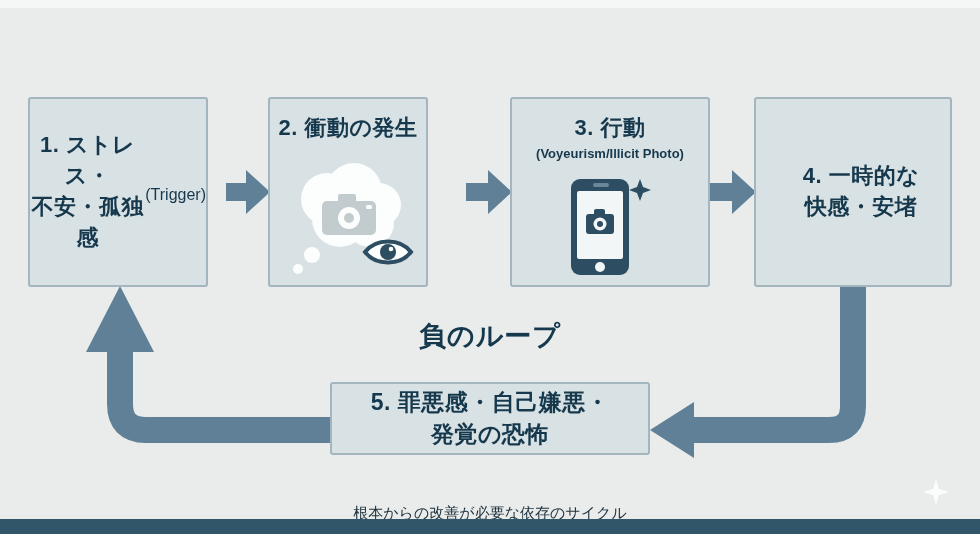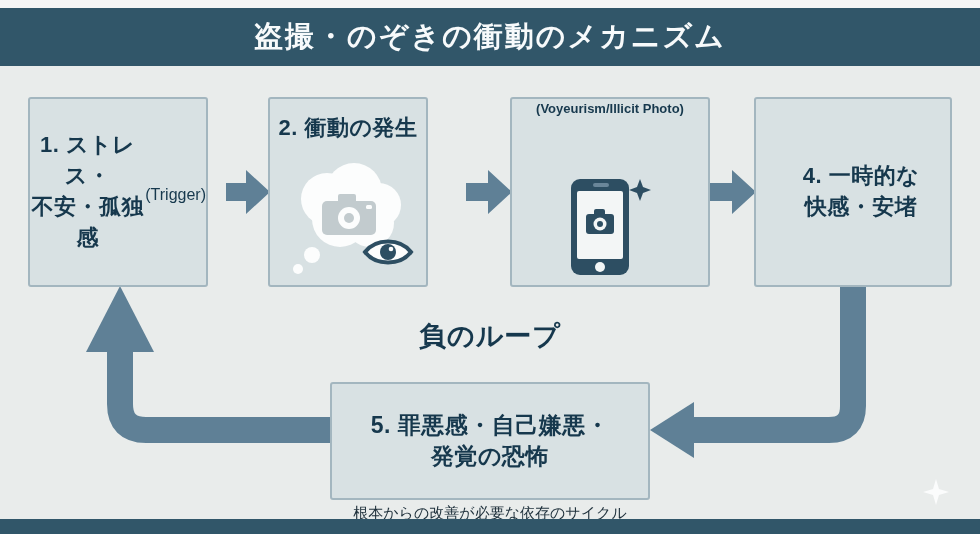--- a/index.html
+++ b/index.html
@@ -34,41 +34,38 @@
   .box-sub{font-size:16px;font-weight:400;text-align:center;margin-top:6px;}
   .box3 .box-sub{font-size:13px;margin-top:2px;font-weight:600;}
   .bubble-icon{position:absolute;left:12px;top:58px;}
   .eye-icon{position:absolute;right:12px;bottom:16px;}
   .phone-icon{position:absolute;left:50%;margin-left:-43px;bottom:8px;}
   .loop-label{
     position:absolute;left:0;top:318px;width:980px;text-align:center;
     font-size:27px;font-weight:700;letter-spacing:1px;
   }
   .box5{
-    position:absolute;left:330px;top:382px;width:320px;height:118px;
+    position:absolute;left:330px;top:382px;width:320px;height:73px;
     background:#d8e1e3;border:2px solid #a3b6bf;border-radius:3px;box-sizing:border-box;
     display:flex;align-items:center;justify-content:center;
   }
   .box5 .box-title{font-size:23px;line-height:1.35;}
   .caption{
     position:absolute;left:230px;top:504px;width:520px;text-align:center;
     font-size:15px;font-weight:500;color:#1d2f3a;
   }
   .sparkle{position:absolute;left:922px;top:478px;}
   .footbar{position:absolute;left:0;bottom:0;width:100%;height:15px;background:#315669;}
 </style>
 </head>
 <body>
 
 <div class="stage">
   <div class="topstrip"></div>
 
-  <header class="titlebar">
-    <h1>盗撮・のぞきの衝動のメカニズム</h1>
-  </header>
 
   <svg class="arrows" viewBox="0 0 980 534" xmlns="http://www.w3.org/2000/svg">
     <g>
       <polygon points="226,183 246,183 246,170 270,192 246,214 246,201 226,201" fill="#5f8096"></polygon>
     </g>
     <g>
       <polygon points="466,183 488,183 488,170 512,192 488,214 488,201 466,201" fill="#5f8096"></polygon>
     </g>
     <g>
       <polygon points="710,183 732,183 732,170 756,192 732,214 732,201 710,201" fill="#5f8096"></polygon>
@@ -110,20 +107,21 @@
       <rect x="84" y="48" width="6" height="4" rx="1.5" fill="#fcfdfd"></rect>
     </svg>
     <svg class="eye-icon" width="52" height="34" viewBox="0 0 52 34" xmlns="http://www.w3.org/2000/svg">
       <path d="M3,17 C14,3 38,3 49,17 C38,31 14,31 3,17 Z" fill="#fcfdfd" stroke="#2d4e62" stroke-width="4"></path>
       <circle cx="26" cy="17" r="8" fill="#2d4e62"></circle>
       <circle cx="29" cy="14" r="2.3" fill="#fcfdfd"></circle>
     </svg>
   </div>
 
   <div class="box box3">
+    <div class="box-title">3. 行動</div>
     <div class="box-sub">(Voyeurism/Illicit Photo)</div>
     <svg class="phone-icon" width="86" height="100" viewBox="0 0 86 100" xmlns="http://www.w3.org/2000/svg">
       <rect x="4" y="2" width="58" height="96" rx="9" fill="#2d4e62"></rect>
       <rect x="26" y="6" width="16" height="4" rx="2" fill="#6a8699"></rect>
       <rect x="10" y="14" width="46" height="68" rx="2" fill="#f3f6f6"></rect>
       <g>
         <rect x="27" y="32" width="11" height="7" rx="2" fill="#2d4e62"></rect>
         <rect x="19" y="37" width="28" height="20" rx="3" fill="#2d4e62"></rect>
         <circle cx="33" cy="47" r="6.5" fill="#f3f6f6"></circle>
         <circle cx="33" cy="47" r="3" fill="#2d4e62"></circle>

